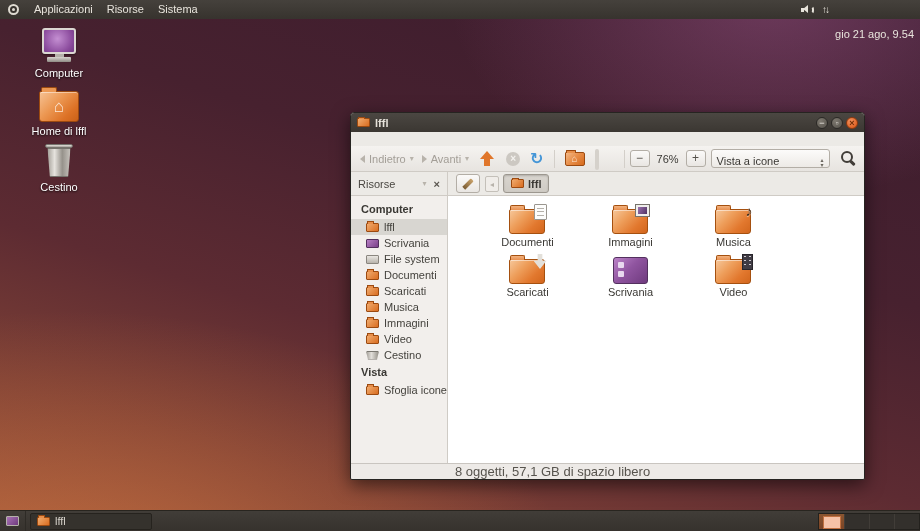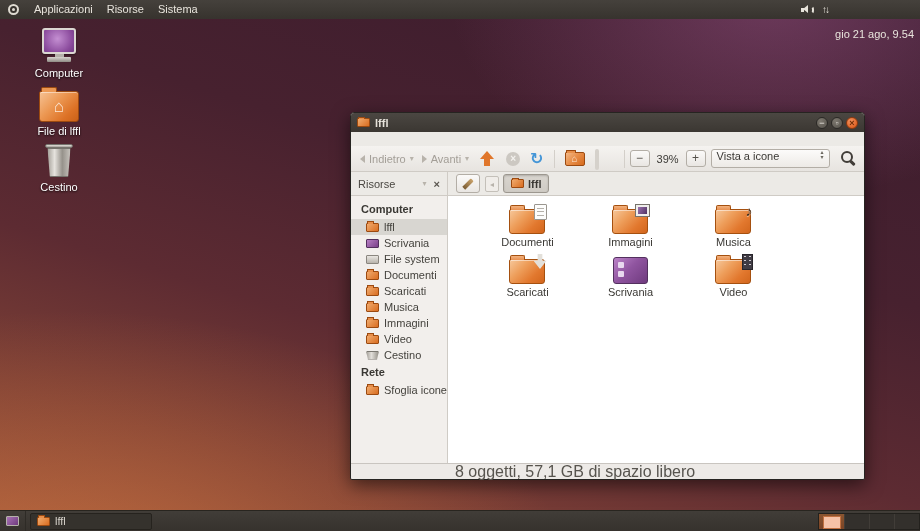--- a/index.html
+++ b/index.html
@@ -95,21 +95,21 @@
   .tb-home-glyph { color:#fbe8d8; font-size:10px; line-height:10px; }
   .tb-monitor { position:relative; width:19px; height:16px; margin:0 5px; }
   .tb-mon-screen { width:17px; height:12px; border:2px solid #d5d1cb; border-radius:2px;
     background:radial-gradient(circle at 45% 40%, #b87cc8, #7c4090); }
   .tb-mon-base { width:9px; height:2px; background:#a8a49d; margin:0 auto; }
   .zoom-btn { width:20px; height:17px; border:1px solid #b3aea6; border-radius:3px;
     background:linear-gradient(#fbfaf9,#e9e6e2); color:#55524c; font-size:12px; line-height:14px;
     text-align:center; }
   .zoom-label { font-size:11px; color:#3c3a36; margin:0 7px; }
   .view-combo { width:119px; height:19px; border:1px solid #b3aea6; border-radius:3px;
-    background:linear-gradient(#fcfbfa,#edeae6); display:flex; align-items:flex-start;
+    background:linear-gradient(#fcfbfa,#edeae6); display:flex; align-items:flex-end;
     padding:0 5px; font-size:11px; color:#3a3834; margin-left:5px; }
   .spinner { margin-left:auto; display:flex; flex-direction:column; font-size:6px; line-height:4.5px;
     color:#6b675f; }
   .search-glyph { position:relative; width:15px; height:15px; margin-left:11px; }
   .search-glyph::before { content:""; position:absolute; left:0; top:0; width:8px; height:8px;
     border:2.5px solid #413d38; border-radius:50%; }
   .search-glyph::after { content:""; position:absolute; left:10px; top:9px; width:3px; height:6px;
     background:#413d38; border-radius:1px; transform:rotate(-45deg); }
   
   .pathrow { position:absolute; top:59px; left:0; right:0; height:24px; background:#eceae6;
@@ -186,21 +186,21 @@
   .em-film { width:11px; height:16px; background:#403c44; border:1px solid #28252b; }
   .em-film::before { content:""; position:absolute; left:1px; top:1px; bottom:1px; width:2px;
     background:repeating-linear-gradient(to bottom,#cfcbd1 0 1.5px,transparent 1.5px 4px); }
   .em-film::after { content:""; position:absolute; right:1px; top:1px; bottom:1px; width:2px;
     background:repeating-linear-gradient(to bottom,#cfcbd1 0 1.5px,transparent 1.5px 4px); }
   .icon-desktop { position:absolute; left:2px; top:3px; width:35px; height:27px; border-radius:3px;
     background:linear-gradient(135deg,#bb83c8 0%,#9055a0 45%,#6f3a7e 100%); border:1px solid #53305e; }
   .icon-desktop::after { content:""; position:absolute; left:4px; top:4px; width:6px; height:6px;
     background:#e9d9ef; box-shadow:0 9px 0 #e9d9ef; border-radius:1px; }
   .statusbar { position:absolute; left:0; right:0; bottom:0; height:16px; background:#edeae7;
-    border-top:1px solid #c9c5c0; border-radius:0 0 2px 2px; font-size:16px; color:#57544e;
+    border-top:1px solid #c9c5c0; border-radius:0 0 2px 2px; font-size:13px; color:#57544e;
     display:flex; align-items:center; padding-left:104px; }
   
   .taskbar { position:absolute; left:0; bottom:0; width:920px; height:21px;
     background:linear-gradient(#413d38,#36322d); border-top:1px solid #28251f;
     display:flex; align-items:center; z-index:40; }
   .show-desktop { width:26px; height:100%; display:flex; align-items:center; justify-content:center;
     border-right:1px solid #2e2b26; }
   .sd-mon { width:13px; height:10px; border:1px solid #b5b1aa; border-radius:1px;
     background:linear-gradient(135deg,#a873b5,#6f3a7e); }
   .task-btn { margin-left:4px; height:17px; width:122px; display:flex; align-items:center; gap:5px;
@@ -238,21 +238,21 @@
         <div class="di-screen"></div>
           <div class="di-stand"></div>
           <div class="di-base"></div>
       </div>
       <span class="di-label">Computer</span>
     </div>
     <div class="di-block">
       <div class="di-home">
         <span class="di-home-glyph">⌂</span>
       </div>
-      <span class="di-label">File di lffl</span>
+      <span class="di-label">Home di lffl</span>
     </div>
     <div class="di-block">
       <div class="di-trash">
         <div class="di-lid"></div>
           <div class="di-can"></div>
       </div>
       <span class="di-label">Cestino</span>
     </div>
   </div>
 
@@ -286,21 +286,21 @@
       <span class="tb-sep"></span>
       <span class="tb-home">
         <span class="tb-home-glyph">⌂</span>
       </span>
       <span class="tb-monitor">
         <span class="tb-mon-screen"></span>
         <span class="tb-mon-base"></span>
       </span>
       <span class="tb-sep"></span>
       <span class="zoom-btn">−</span>
-      <span class="zoom-label">39%</span>
+      <span class="zoom-label">76%</span>
       <span class="zoom-btn">+</span>
       <span class="view-combo">
         <span>Vista a icone</span>
         <span class="spinner">
           <span>▴</span>
             <span>▾</span>
         </span>
       </span>
       <span class="search-glyph"></span>
     </div>
@@ -355,21 +355,21 @@
           <span>Immagini</span>
         </div>
         <div class="sb-item">
           <span class="mi"></span>
           <span>Video</span>
         </div>
         <div class="sb-item">
           <span class="mi mi-trash"></span>
           <span>Cestino</span>
         </div>
-        <div class="sb-heading">Rete</div>
+        <div class="sb-heading">Vista</div>
         <div class="sb-item">
           <span class="mi"></span>
           <span>Sfoglia icone</span>
         </div>
       </div>
 
       <div class="main">
         <div class="file">
           <span class="icon-wrap">
               <span class="folder38"></span>

